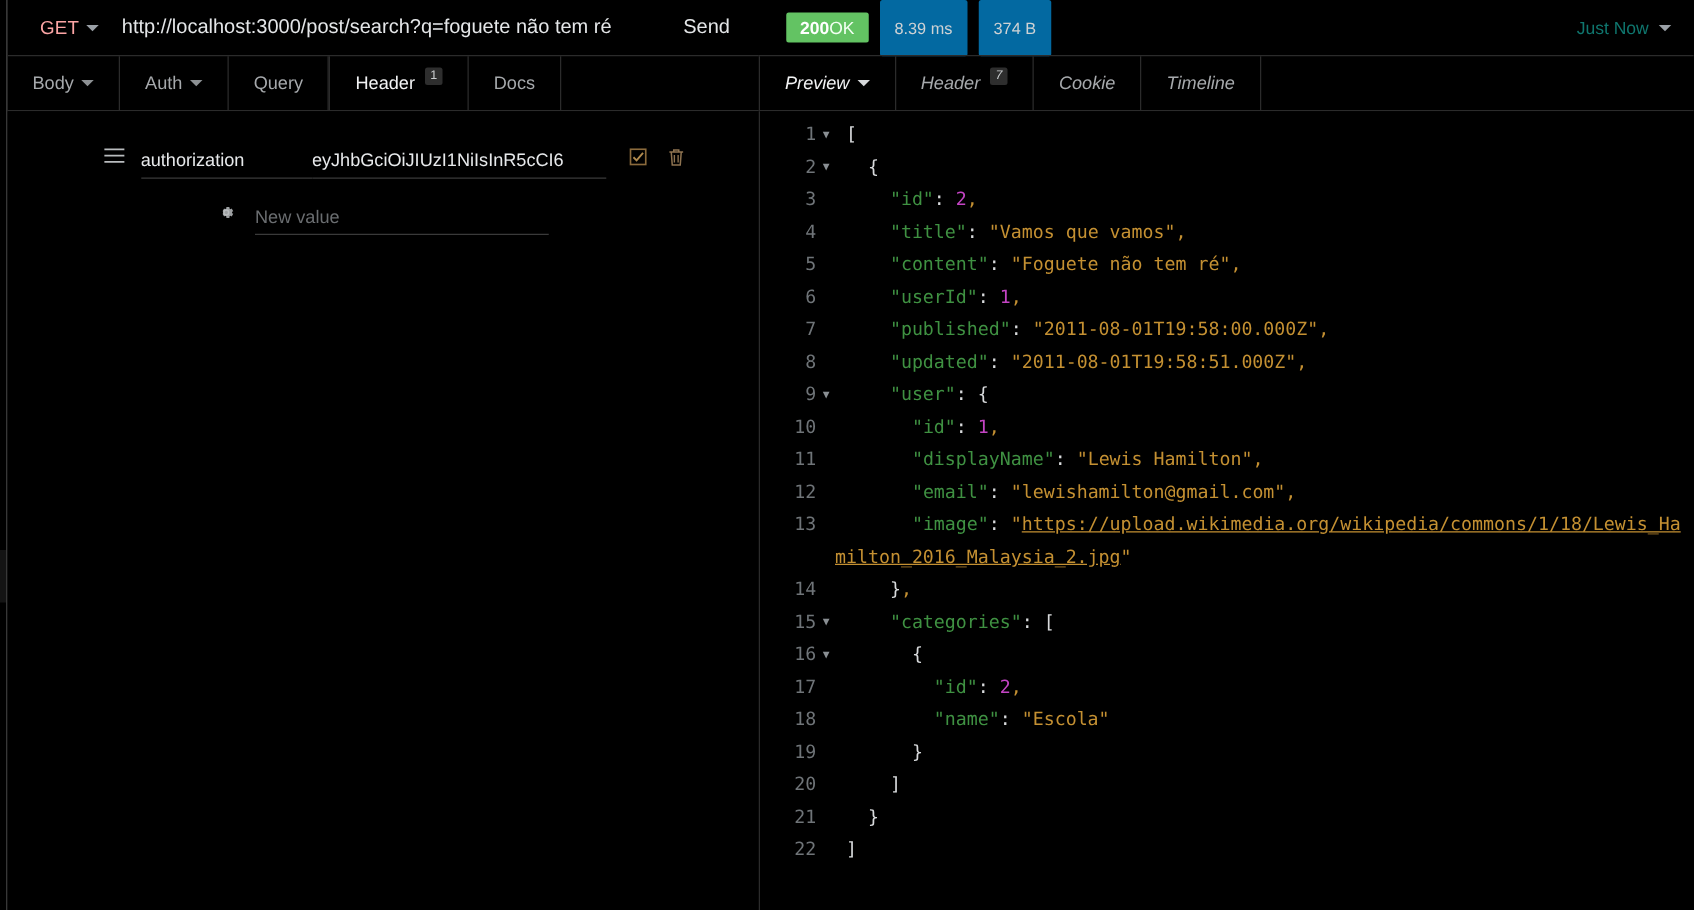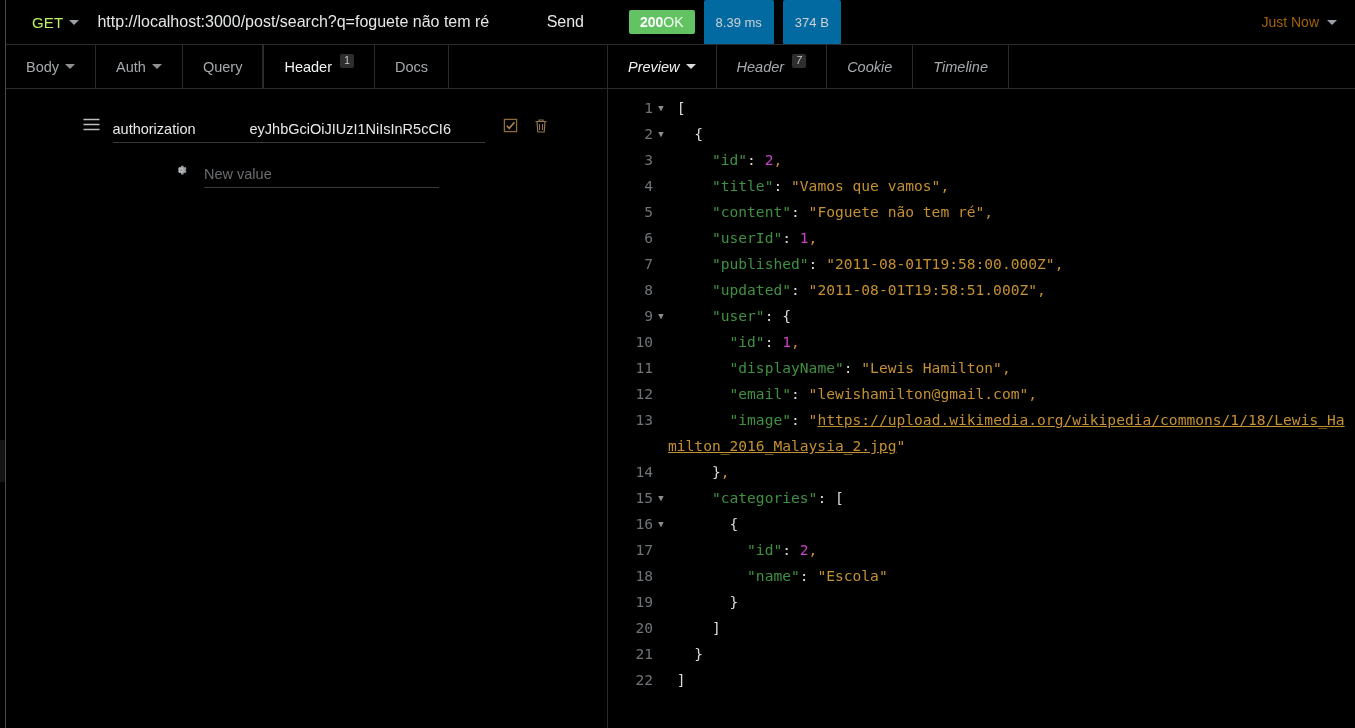--- a/index.html
+++ b/index.html
@@ -31,21 +31,21 @@
   }
   .topbar-left {
     position: absolute; left: 0; top: 0; width: 600px; height: 44px;
     display: flex; align-items: center;
   }
   .method-select {
     display: flex; align-items: center; gap: 6px;
     margin-left: 26px; cursor: pointer;
   }
   .method-label {
-    color: #bef264; font-size: 15px; letter-spacing: .2px;
+    color: #fca5a5; font-size: 15px; letter-spacing: .2px;
   }
   .caret {
     width: 0; height: 0;
     border-left: 5px solid transparent;
     border-right: 5px solid transparent;
     border-top: 5px solid #9aa0a6;
     display: inline-block;
   }
   .url-input {
     flex: 1; margin-left: 18px; margin-right: 10px;
@@ -71,21 +71,21 @@
   .status-code { font-weight: bold; }
   .status-text { font-weight: normal; color: #f2fff2; }
   .meta-badge {
     background: #0369a1; color: #cfd2d4;
     padding: 15px 12px; font-size: 13px; border-radius: 2px;
     margin-left: 9px;
   }
   .time-select {
     margin-left: auto; margin-right: 18px;
     display: flex; align-items: center; gap: 8px;
-    color: #a16207; font-size: 14px; cursor: pointer;
+    color: #0f766e; font-size: 14px; cursor: pointer;
   }
 
   
   .tabrow {
     position: absolute; top: 44px; height: 45px;
     border-top: 1px solid #2b2b2b;
     border-bottom: 1px solid #2b2b2b;
     display: flex; align-items: stretch;
   }
   .tabrow-left { left: 6px; width: 601px; justify-content: flex-end; }

